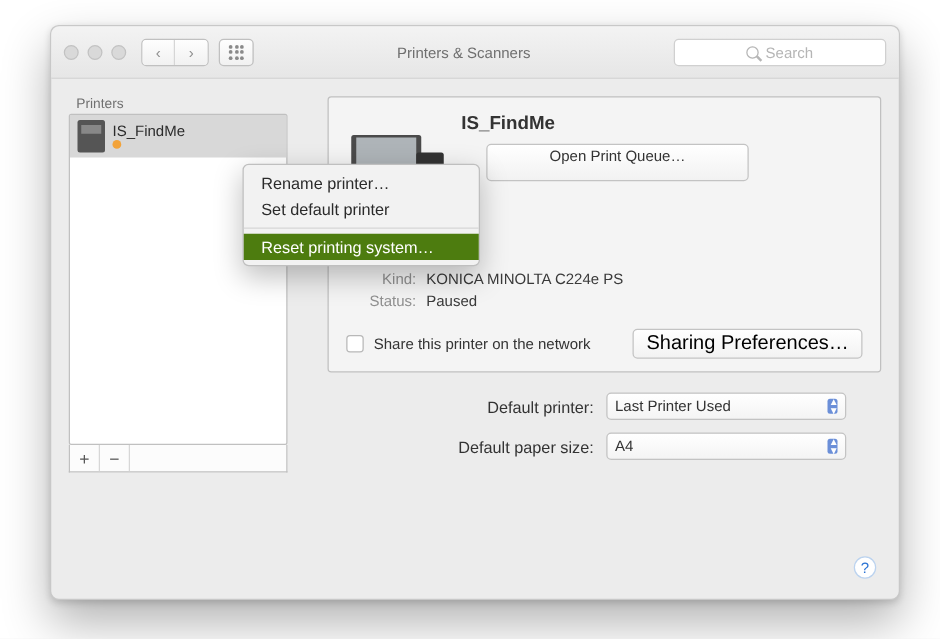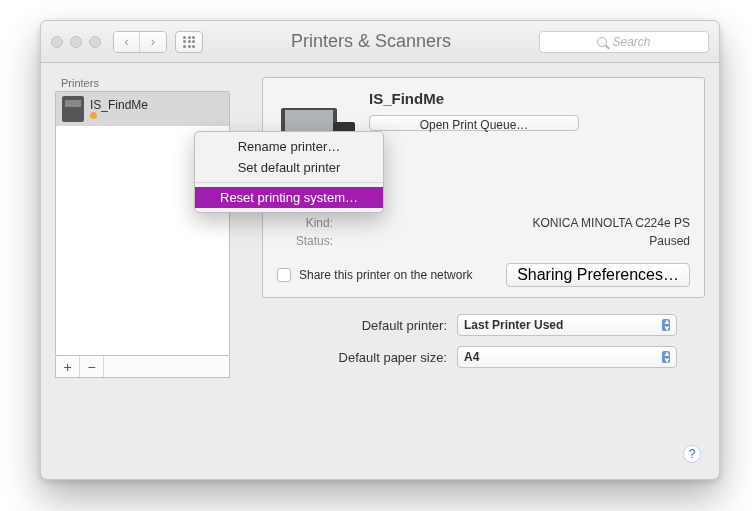--- a/index.html
+++ b/index.html
@@ -18,22 +18,22 @@
     border-radius: 7px 7px 0 0;
   }
   .traffic { display:flex; gap:7px; margin-right:12px;}
   .tl-dot { width:12px; height:12px; border-radius:50%; background:#d9d9d9; border:1px solid #c2c2c2; }
   .seg { display:flex; border:1px solid #c0c0c0; border-radius:4px; overflow:hidden; height:22px; background:#fdfdfd;}
   .seg button { width:26px; background:linear-gradient(#fefefe,#f1f1f1); border:none; border-right:1px solid #d6d6d6; color:#909090; font-size:12px; cursor:default;}
   .seg button:last-child{border-right:none;}
   .apps-btn { margin-left:8px; width:28px; height:22px; border:1px solid #c0c0c0; border-radius:4px; background:linear-gradient(#fefefe,#f1f1f1); display:flex; align-items:center; justify-content:center;}
   .grid-dots{display:grid;grid-template-columns:repeat(3,3px);grid-template-rows:repeat(3,3px);gap:1.5px;}
   .grid-dots span{background:#8a8a8a;border-radius:50%;width:3px;height:3px;}
-  .title { flex:1; text-align:center; color:#6f6f6f; font-size:18px; }
-  .searchbox { width:170px; height:22px; border:1px solid #d0d0d0; border-radius:4px; background:#fff; display:flex; align-items:center; justify-content:center; gap:5px; color:#b5b5b5; font-size:12px;font-style:italic;}
+  .title { flex:1; text-align:center; color:#6f6f6f; font-size:12px; }
+  .searchbox { width:170px; height:22px; border:1px solid #d0d0d0; border-radius:4px; background:#fff; display:flex; align-items:center; justify-content:center; gap:5px; color:#b5b5b5; font-size:12px;}
   .mag { width:10px;height:10px;border:1.5px solid #b5b5b5;border-radius:50%;position:relative;}
   .mag::after{content:"";position:absolute;width:5px;height:1.5px;background:#b5b5b5;right:-4px;bottom:-2px;transform:rotate(45deg);}
   
   .content { display:flex; padding: 14px; gap:32px; }
   .sidebar { width:175px; }
   .sb-label { color:#707070; font-size:11px; margin: 0 0 2px 6px; }
   .sb-list { height:265px; background:#fff; border:1px solid #c0c0c0; border-radius:2px; position:relative;}
   .printer-item{height:34px;background:#d8d8d8;display:flex;align-items:center;gap:6px;padding:0 6px;}
   .p-icon{width:22px;height:26px;background:#555;border-radius:2px;position:relative;}
   .p-icon::before{content:"";position:absolute;top:4px;left:3px;width:16px;height:7px;background:#888;}
@@ -45,47 +45,47 @@
   .sb-foot button{width:24px;border:none;border-right:1px solid #d7d7d7;background:transparent;font-size:14px;color:#555;}
   
   .detail { flex:1; background:#f4f4f4; border:1px solid #c0c0c0; border-radius:3px; padding:12px 14px 10px; height:289px; display:flex; flex-direction:column;}
   .d-top{display:flex;gap:14px;}
   .big-icon{width:78px;height:100px;position:relative;}
   .mfp{position:absolute;left:4px;bottom:0;width:56px;height:82px;background:#4a4a4a;border-radius:2px;}
   .mfp::before{content:"";position:absolute;top:2px;left:4px;width:48px;height:30px;background:#aeb4b8;}
   .mfp::after{content:"";position:absolute;top:14px;right:-18px;width:22px;height:18px;background:#333;border-radius:2px;}
   .d-info{flex:1;}
   .d-title{font-size:15px;font-weight:600;color:#333;margin-bottom:8px;}
-  .mac-btn{display:block;width:210px;height:16px;margin-bottom:6px;border:1px solid #c3c3c3;border-radius:4px;background:linear-gradient(#fff,#f2f2f2);font-size:12px;color:#333;text-align:center;line-height:19px;}
+  .mac-btn{display:block;width:210px;height:30px;margin-bottom:6px;border:1px solid #c3c3c3;border-radius:4px;background:linear-gradient(#fff,#f2f2f2);font-size:12px;color:#333;text-align:center;line-height:19px;margin-left:20px;}
   .meta{margin-top:8px; font-size:12px;}
-  .meta-row{display:flex;gap:8px;margin-bottom:4px;justify-content:space-between;}
+  .meta-row{display:flex;gap:8px;margin-bottom:4px;}
   .meta-k{width:56px;text-align:right;color:#909090;}
   .meta-v{color:#3a3a3a;}
   .share-row{margin-top:auto;display:flex;align-items:center;gap:8px;font-size:12px;color:#333;}
   .chk{width:14px;height:14px;border:1px solid #b8b8b8;border-radius:3px;background:#fff;}
   .pref-btn{margin-left:auto;border:1px solid #c3c3c3;border-radius:4px;background:linear-gradient(#fff,#f2f2f2);font-size:16px;padding:2px 10px;}
   
   .bottom{padding: 4px 28px 0 0;}
   .b-row{display:flex;align-items:center;justify-content:flex-end;gap:10px;margin-bottom:10px;font-size:13px;color:#333;}
   .b-label{text-align:right;}
-  .select{width:220px;height:22px;border:1px solid #c3c3c3;border-radius:4px;background:linear-gradient(#fff,#f4f4f4);display:flex;align-items:center;padding:0 6px;font-size:12px;color:#333;position:relative;font-weight:bold;}
+  .select{width:192px;height:22px;border:1px solid #c3c3c3;border-radius:4px;background:linear-gradient(#fff,#f4f4f4);display:flex;align-items:center;padding:0 6px;font-size:12px;color:#333;position:relative;}
   .select::after{content:"";position:absolute;right:6px;top:4px;width:8px;height:12px;background:
     linear-gradient(#6b8fd8,#6b8fd8);border-radius:2px;}
   .sel-arrows{position:absolute;right:7px;top:3px;font-size:8px;line-height:7px;color:#fff;z-index:1;text-align:center;width:6px;}
   .help{width:18px;height:18px;border:1px solid #bcd3ef;color:#2b73d4;border-radius:50%;font-size:12px;display:flex;align-items:center;justify-content:center;position:absolute;right:18px;bottom:16px;background:#fff;}
   
   .ctx{
     position:absolute; left:153px; top:110px; width:190px;
     background:#f2f2f2; border:1px solid #bfbfbf; border-radius:5px;
     box-shadow: 0 8px 22px rgba(0,0,0,0.25);
     padding:4px 0; font-size:13px; color:#2b2b2b; z-index:50;
   }
-  .ctx-item{padding:3px 14px;text-align:center;}
+  .ctx-item{padding:3px 14px;}
   .ctx-sep{height:1px;background:#d6d6d6;margin:4px 0;}
-  .ctx-item.hl{background:#a21caf;color:#fff;}
+  .ctx-item.hl{background:#4d7c0f;color:#fff;}
 </style>
 </head>
 <body>
 
 <div class="window">
 
   <div class="titlebar">
     <div class="traffic">
       <div class="tl-dot"></div>
       <div class="tl-dot"></div>

